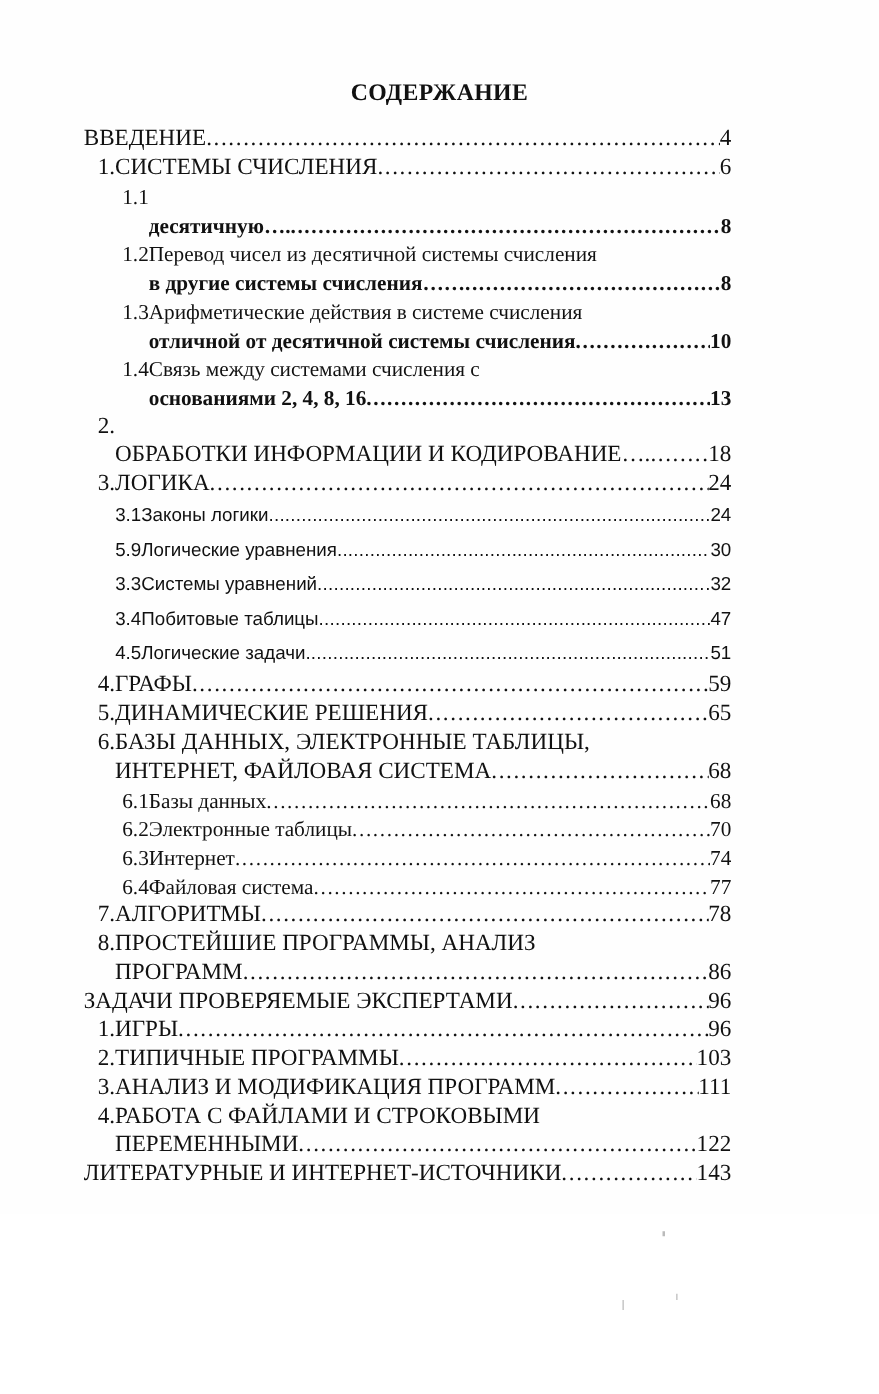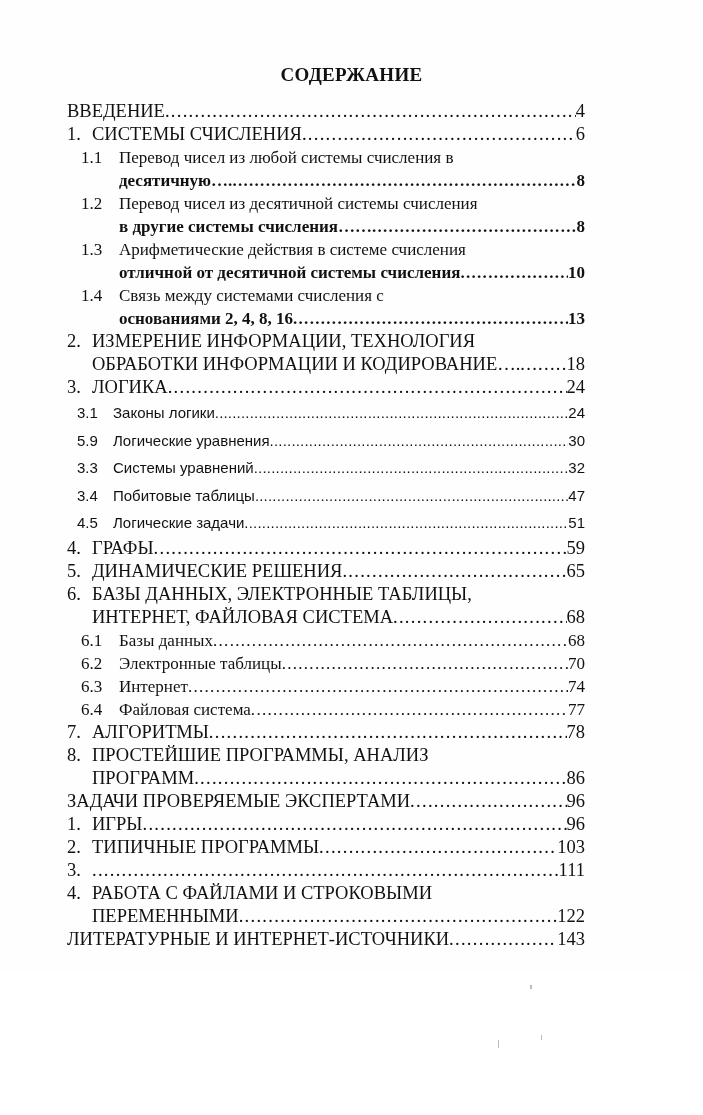--- a/index.html
+++ b/index.html
@@ -5,21 +5,21 @@
     html, body { margin: 0; padding: 0; background: #ffffff; }
     body { width: 703px; height: 1115px; position: relative; overflow: hidden; color: #111; }
     .page { position: absolute; left: 0; top: 0; width: 703px; height: 971px; background: #fefefe; padding-left: 25px; }
     .title {
       position: absolute; left: 0; width: 703px; top: 64px; text-align: center;
       font-family: "Liberation Serif", serif; font-weight: bold; font-size: 19px; letter-spacing: 0.3px;
     }
     .toc { position: absolute; left: 67px; width: 518px; top: 100px; }
     .line {
       display: flex; align-items: baseline; white-space: nowrap; overflow: hidden;
-      font-family: "Liberation Serif", serif; font-size: 18.5px; height: 23px; line-height: 23px;
+      font-family: "Liberation Serif", serif; font-size: 18.5px; height: 23px; line-height: 23px; text-align: right;
     }
     .line.sub { font-size: 17px; }
     .line.calibri { font-family: "Liberation Sans", sans-serif; font-size: 15px; height: 27.5px; line-height: 27.5px; }
     .num { flex: 0 0 auto; }
     .num.top { width: 25px; }
     .num.sub { width: 38px; padding-left: 14px; }
     .num.calibri { width: 36px; padding-left: 10px; }
     .txt { flex: 0 0 auto; }
     .dots { flex: 1 1 auto; overflow: hidden; }
     .dots::after {
@@ -50,21 +50,20 @@
         <div class="line">
           <span class="num top">1.</span>
           <span class="txt">СИСТЕМЫ СЧИСЛЕНИЯ</span>
           <span class="dots"></span>
           <span class="pg">6</span>
         </div>
       </div>
       <div>
         <div class="line sub">
           <span class="num sub">1.1</span>
-          <span class="txt">Перевод чисел из любой системы счисления в</span>
         </div>
         <div class="line sub cont">
           <span class="txt">десятичную….</span>
           <span class="dots"></span>
           <span class="pg">8</span>
         </div>
       </div>
       <div>
         <div class="line sub">
           <span class="num sub">1.2</span>
@@ -94,21 +93,20 @@
         </div>
         <div class="line sub cont">
           <span class="txt">основаниями 2, 4, 8, 16</span>
           <span class="dots"></span>
           <span class="pg">13</span>
         </div>
       </div>
       <div>
         <div class="line">
           <span class="num top">2.</span>
-          <span class="txt">ИЗМЕРЕНИЕ ИНФОРМАЦИИ, ТЕХНОЛОГИЯ</span>
         </div>
         <div class="line cont top">
           <span class="txt">ОБРАБОТКИ ИНФОРМАЦИИ И КОДИРОВАНИЕ….</span>
           <span class="dots"></span>
           <span class="pg">18</span>
         </div>
       </div>
       <div>
         <div class="line">
           <span class="num top">3.</span>
@@ -255,20 +253,21 @@
         <div class="line">
           <span class="num top">2.</span>
           <span class="txt">ТИПИЧНЫЕ ПРОГРАММЫ</span>
           <span class="dots"></span>
           <span class="pg">103</span>
         </div>
       </div>
       <div>
         <div class="line">
           <span class="num top">3.</span>
+          <span class="txt">АНАЛИЗ И МОДИФИКАЦИЯ ПРОГРАММ</span>
           <span class="dots"></span>
           <span class="pg">111</span>
         </div>
       </div>
       <div>
         <div class="line">
           <span class="num top">4.</span>
           <span class="txt">РАБОТА С ФАЙЛАМИ И СТРОКОВЫМИ</span>
         </div>
         <div class="line cont top">

